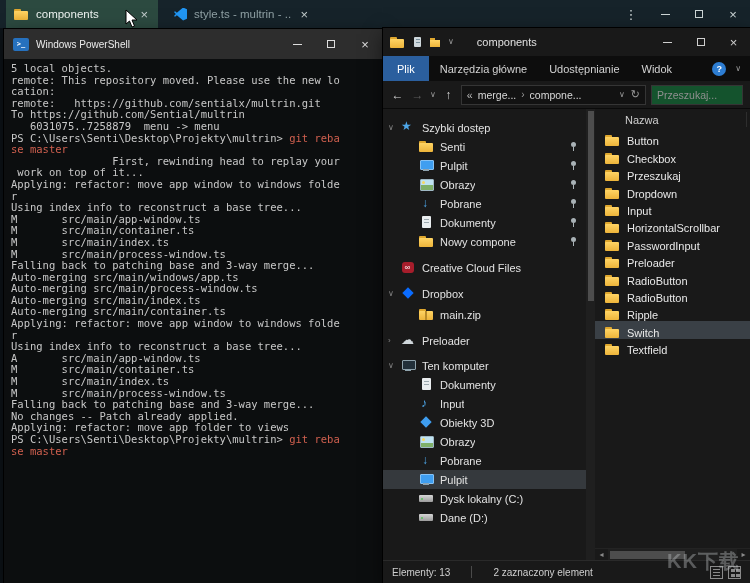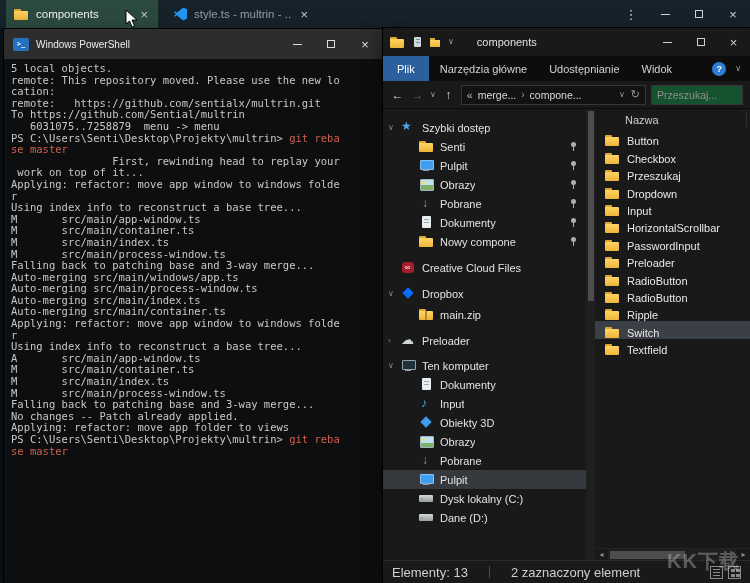--- a/index.html
+++ b/index.html
@@ -91,21 +91,21 @@
   .list-header::after{content:"";position:absolute;right:3px;top:3px;bottom:3px;width:1px;background:#2e2e2e}
   .file-rows{flex:1;overflow:hidden}
   .file-row{height:17.4px;display:flex;align-items:flex-end;padding-left:10px;gap:7px;color:#e8e8e8;font-size:11px;white-space:nowrap}
   .file-row.selected{background:#3a4046}
 
   .hscroll{height:12px;display:flex;align-items:center;background:#191919;border-top:1px solid #232323;flex:0 0 12px}
   .hs-arrow{width:13px;color:#8a8a8a;font-size:8px;text-align:center}
   .hs-track{flex:1;height:100%;position:relative;background:#1f1f1f}
   .hs-thumb{position:absolute;left:2px;top:2px;height:8px;width:58%;background:#4d4d4d}
 
-  .statusbar{height:23px;display:flex;align-items:center;padding:0 9px;gap:21px;font-size:13px;
+  .statusbar{height:23px;display:flex;align-items:center;padding:0 9px;gap:21px;font-size:10px;
     color:#cfcfcf;border-top:1px solid #2a2a2a;flex:0 0 23px}
   .status-div{width:1px;height:12px;background:#4a4a4a}
   .status-icons{margin-left:auto;display:flex;gap:5px}
   .sb-icon{width:13px;height:13px;border:1px solid #8a8a8a;position:relative}
   .sb-details::before{content:"";position:absolute;inset:2px;
     background:repeating-linear-gradient(#8a8a8a 0 1px,transparent 1px 3px)}
   .sb-thumbs::before{content:"";position:absolute;left:2px;top:2px;width:3.5px;height:3.5px;background:#8a8a8a;
     box-shadow:5px 0 0 #8a8a8a,0 5px 0 #8a8a8a,5px 5px 0 #8a8a8a}
 
   

